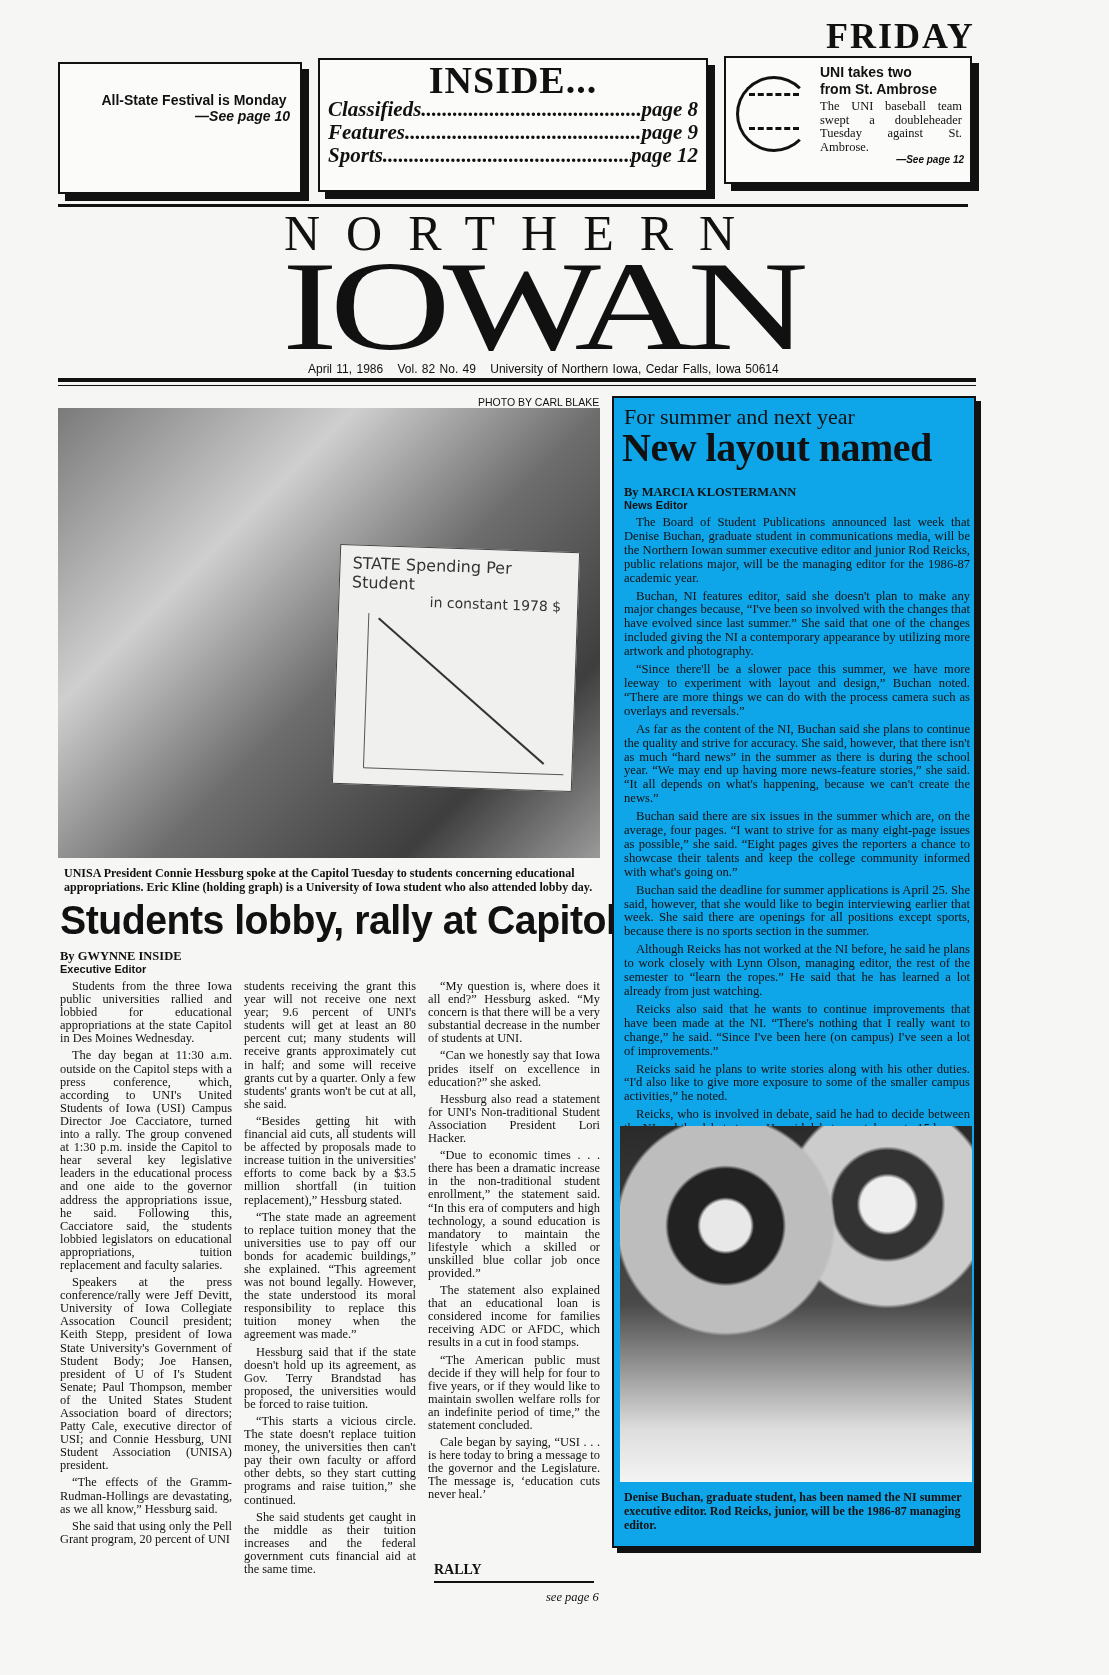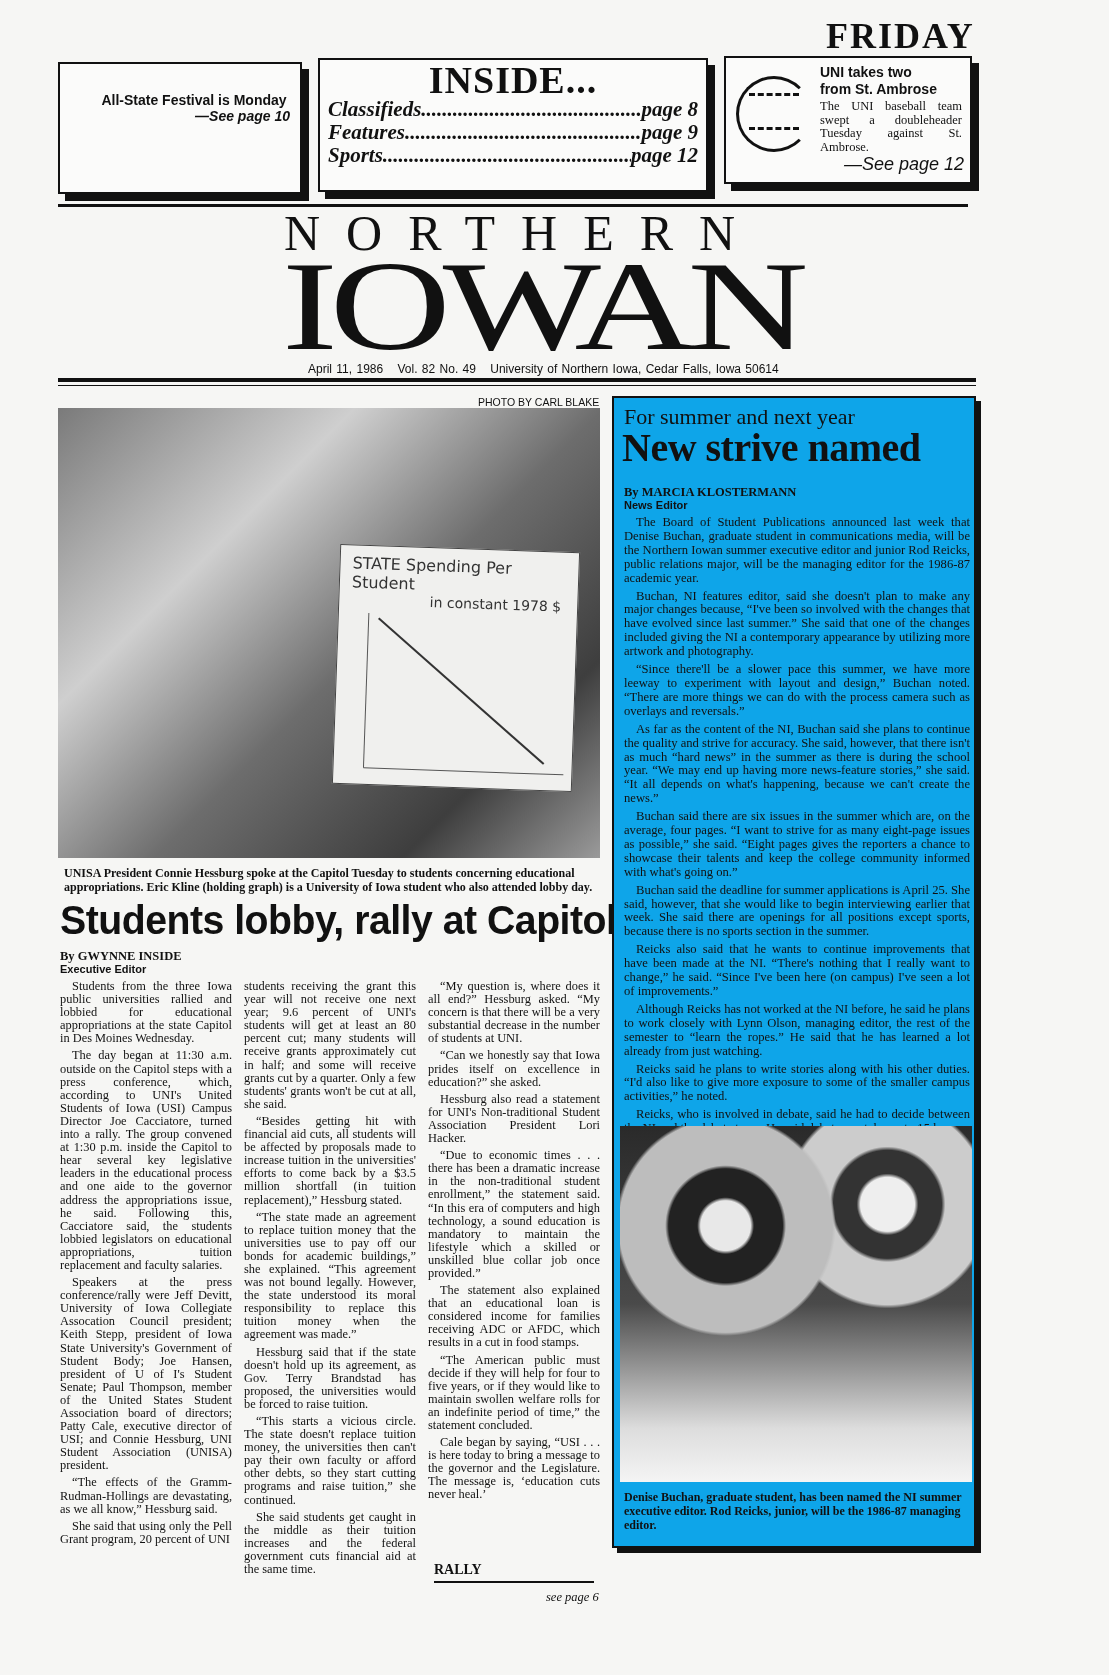--- a/index.html
+++ b/index.html
@@ -23,21 +23,21 @@
   .t2 .row { display:flex; font-family:"Liberation Serif", serif; font-weight:bold; font-style:italic; font-size:21px; line-height:23px; padding:0 8px; }
   .t2 .row .lbl { white-space:nowrap; }
   .t2 .row .dots { flex:1; overflow:hidden; white-space:nowrap; }
   .t2 .row .pg { white-space:nowrap; }
   .t3 { left:724px; top:56px; width:244px; height:124px; }
   .friday { position:absolute; left:826px; top:18px; font-weight:bold; font-size:36px; letter-spacing:2px; line-height:36px; }
   .ball { position:absolute; left:10px; top:18px; width:70px; height:70px; border-radius:50%; border:3px solid #111; border-right-color:transparent; }
   .ball .seam { position:absolute; left:10px; width:50px; height:6px; border-top:3px dashed #111; }
   .t3 .hd { position:absolute; left:94px; top:6px; font-family:"Liberation Sans", sans-serif; font-weight:bold; font-size:14px; line-height:17px; }
   .t3 .bd { position:absolute; left:94px; top:42px; width:142px; font-size:12.5px; line-height:13.5px; text-align:justify; }
-  .t3 .see { position:absolute; right:6px; top:96px; font-family:"Liberation Sans", sans-serif; font-style:italic; font-weight:normal; font-size:18px; }
+  .t3 .see { position:absolute; right:6px; top:96px; font-family:"Liberation Sans", sans-serif; font-style:italic; font-weight:bold; font-size:10px; }
   
   .rule { position:absolute; background:#111; }
   .mast1 { position:absolute; left:284px; top:208px; font-size:50px; letter-spacing:26px; line-height:50px; }
   .mast2 { position:absolute; left:282px; top:244px; font-size:126px; line-height:126px; letter-spacing:-6px; transform:scaleX(1.33); transform-origin:left top; }
   .folio { position:absolute; left:308px; top:362px; font-family:"Liberation Sans", sans-serif; font-size:12px; word-spacing:1px; }
   .folio span { margin-right:10px; }
   
   .photo { position:absolute; background:linear-gradient(135deg,#7a7a7a 0%,#cfcfcf 30%,#6d6d6d 55%,#3e3e3e 80%,#9a9a9a 100%); }
   .chartcard { position:absolute; left:336px; top:548px; width:238px; height:238px; background:#f0f0ee; border:1px solid #444; transform:rotate(2deg); }
   .chartcard .ttl { font-family:"DejaVu Sans", sans-serif; font-size:16px; padding:8px 8px 0 12px; color:#333; }
@@ -158,32 +158,32 @@
   <p>The statement also explained that an educational loan is considered income for families receiving ADC or AFDC, which results in a cut in food stamps.</p>
   <p>“The American public must decide if they will help for four to five years, or if they would like to maintain swollen welfare rolls for an indefinite period of time,” the statement concluded.</p>
   <p>Cale began by saying, “USI . . . is here today to bring a message to the governor and the Legislature. The message is, ‘education cuts never heal.’</p>
 </div>
 <div class="jump-label">RALLY</div>
 <div class="jump-rule"></div>
 <div class="jump-page">see page 6</div>
 
 <div class="rbox">
   <div class="kick">For summer and next year</div>
-  <div class="hl">New strive named</div>
+  <div class="hl">New layout named</div>
   <div class="byline">
     <span>By MARCIA KLOSTERMANN</span>
     <span class="role">News Editor</span>
   </div>
   <div class="col">
     <p>The Board of Student Publications announced last week that Denise Buchan, graduate student in communications media, will be the Northern Iowan summer executive editor and junior Rod Reicks, public relations major, will be the managing editor for the 1986-87 academic year.</p>
     <p>Buchan, NI features editor, said she doesn't plan to make any major changes because, “I've been so involved with the changes that have evolved since last summer.” She said that one of the changes included giving the NI a contemporary appearance by utilizing more artwork and photography.</p>
     <p>“Since there'll be a slower pace this summer, we have more leeway to experiment with layout and design,” Buchan noted. “There are more things we can do with the process camera such as overlays and reversals.”</p>
     <p>As far as the content of the NI, Buchan said she plans to continue the quality and strive for accuracy. She said, however, that there isn't as much “hard news” in the summer as there is during the school year. “We may end up having more news-feature stories,” she said. “It all depends on what's happening, because we can't create the news.”</p>
     <p>Buchan said there are six issues in the summer which are, on the average, four pages. “I want to strive for as many eight-page issues as possible,” she said. “Eight pages gives the reporters a chance to showcase their talents and keep the college community informed with what's going on.”</p>
     <p>Buchan said the deadline for summer applications is April 25. She said, however, that she would like to begin interviewing earlier that week. She said there are openings for all positions except sports, because there is no sports section in the summer.</p>
+    <p>Although Reicks has not worked at the NI before, he said he plans to work closely with Lynn Olson, managing editor, the rest of the semester to “learn the ropes.” He said that he has learned a lot already from just watching.</p>
     <p>Reicks also said that he wants to continue improvements that have been made at the NI. “There's nothing that I really want to change,” he said. “Since I've been here (on campus) I've seen a lot of improvements.”</p>
-    <p>Although Reicks has not worked at the NI before, he said he plans to work closely with Lynn Olson, managing editor, the rest of the semester to “learn the ropes.” He said that he has learned a lot already from just watching.</p>
     <p>Reicks said he plans to write stories along with his other duties. “I'd also like to give more exposure to some of the smaller campus activities,” he noted.</p>
     <p>Reicks, who is involved in debate, said he had to decide between the NI and the debate team. He said debate can take up to 15 hours a week and, during tournaments, much of the weekend. “I wanted to get involved with other things on campus,” he said, “so I chose the NI.”</p>
   </div>
   <div class="rphoto"></div>
   <div class="caption">Denise Buchan, graduate student, has been named the NI summer executive editor. Rod Reicks, junior, will be the 1986-87 managing editor.</div>
 </div>
 
 </body></html>

